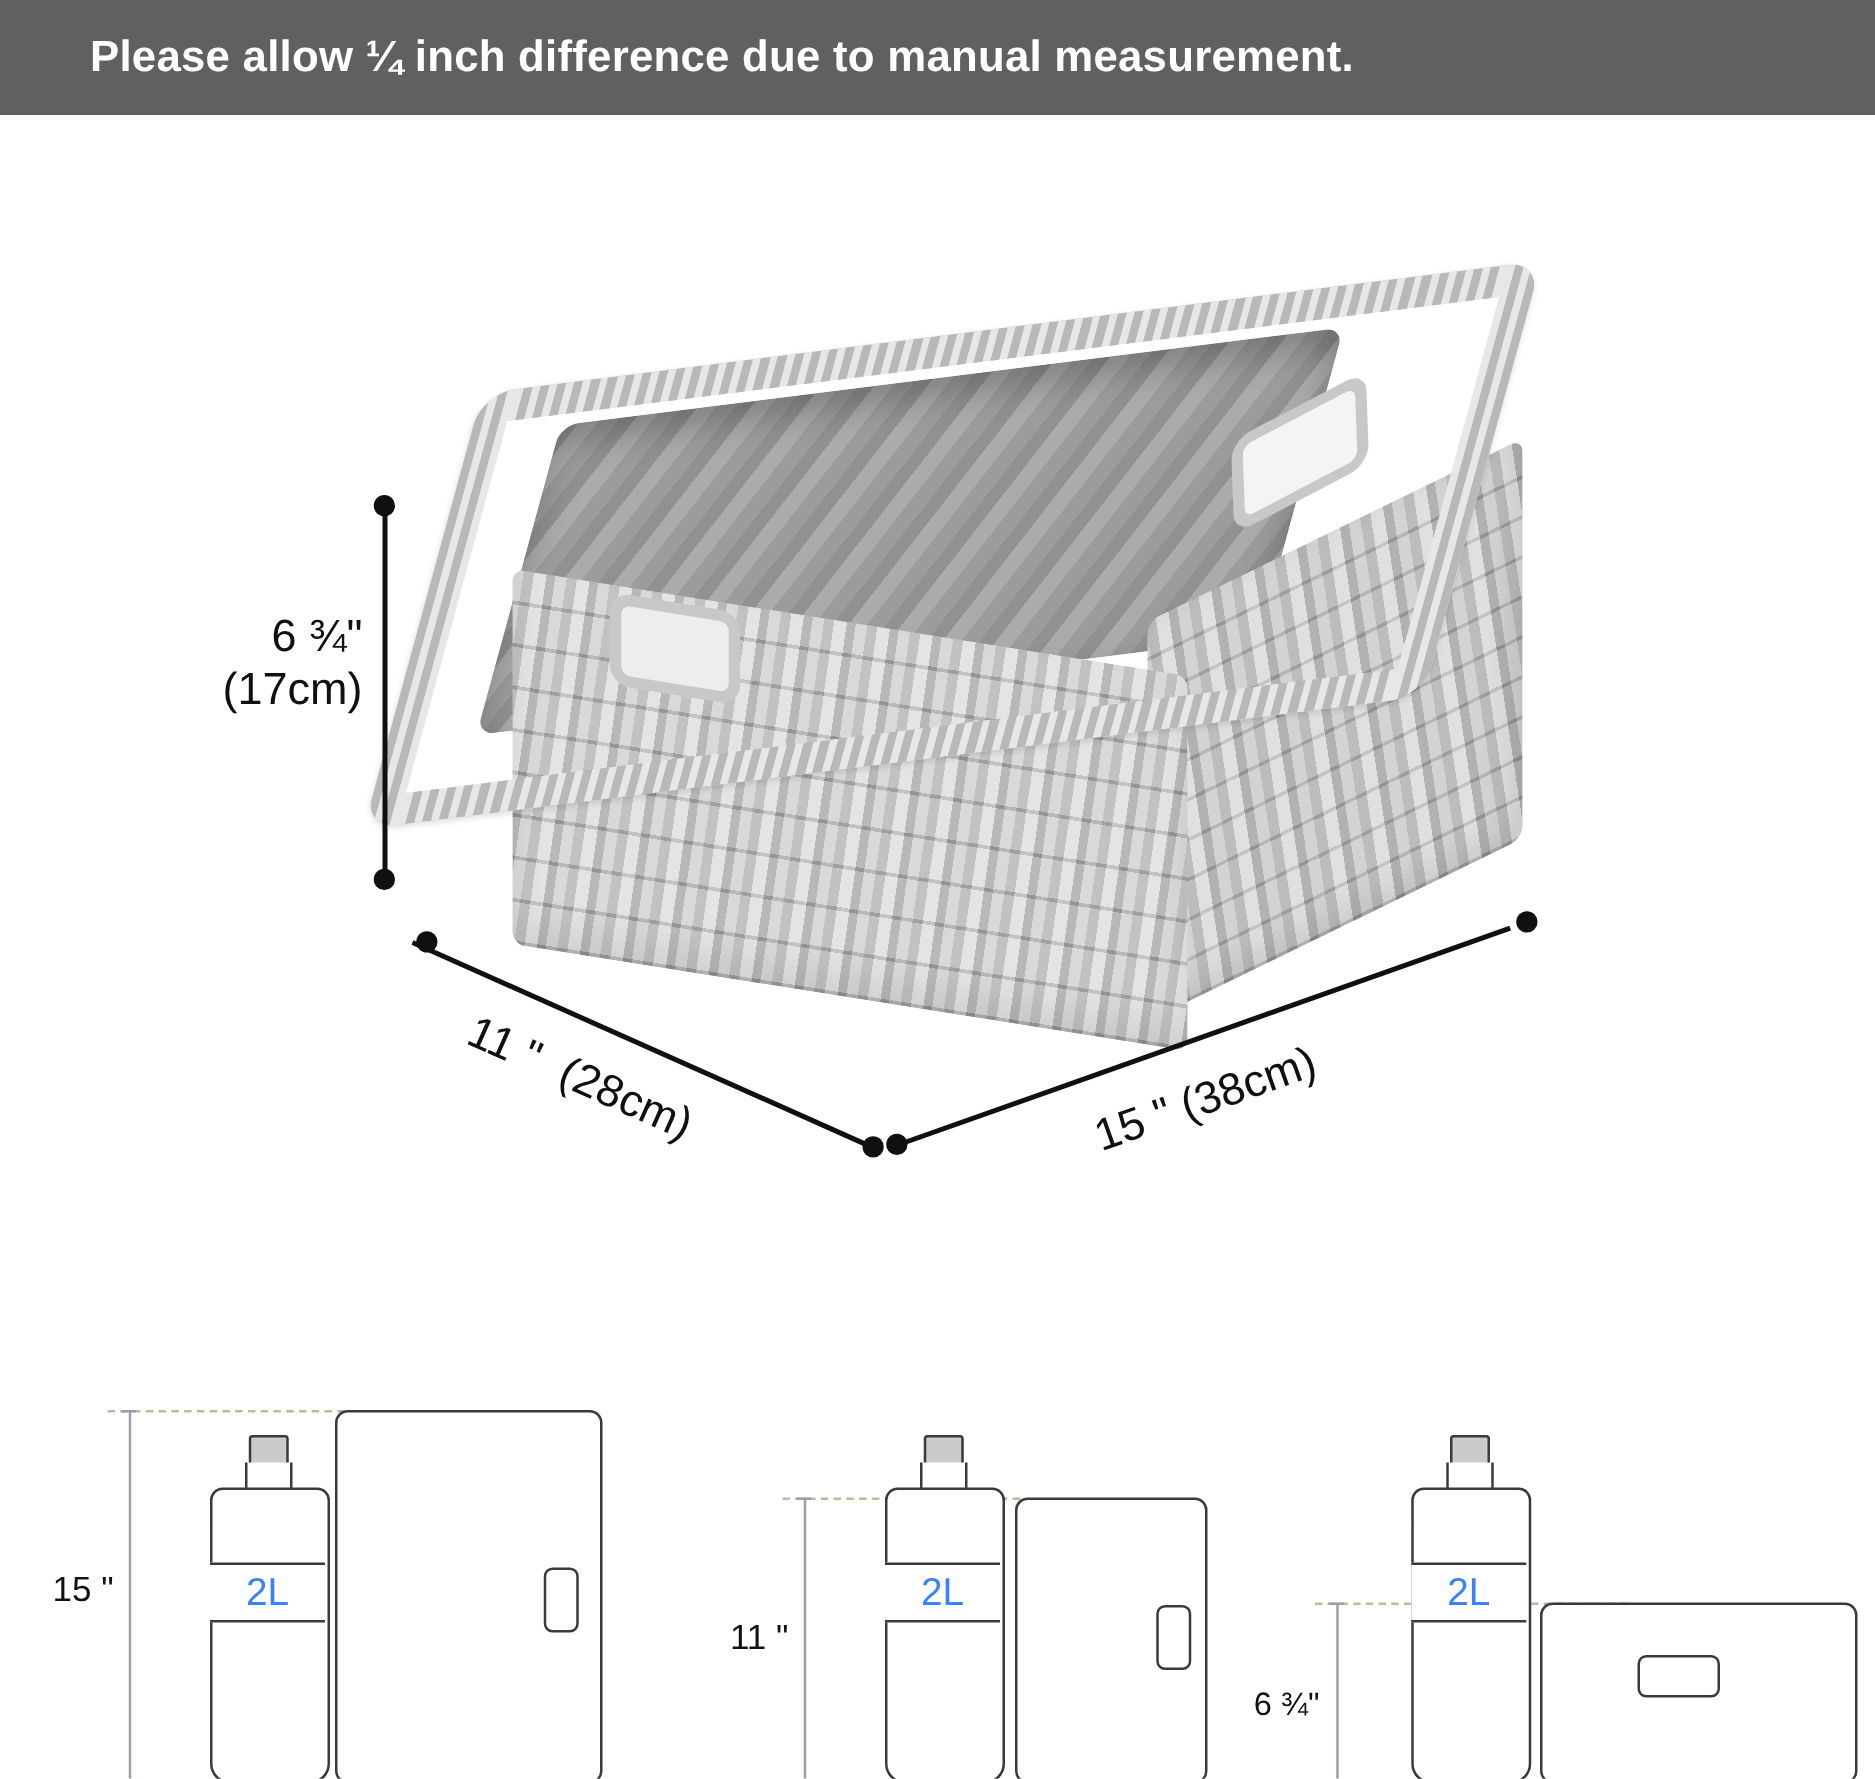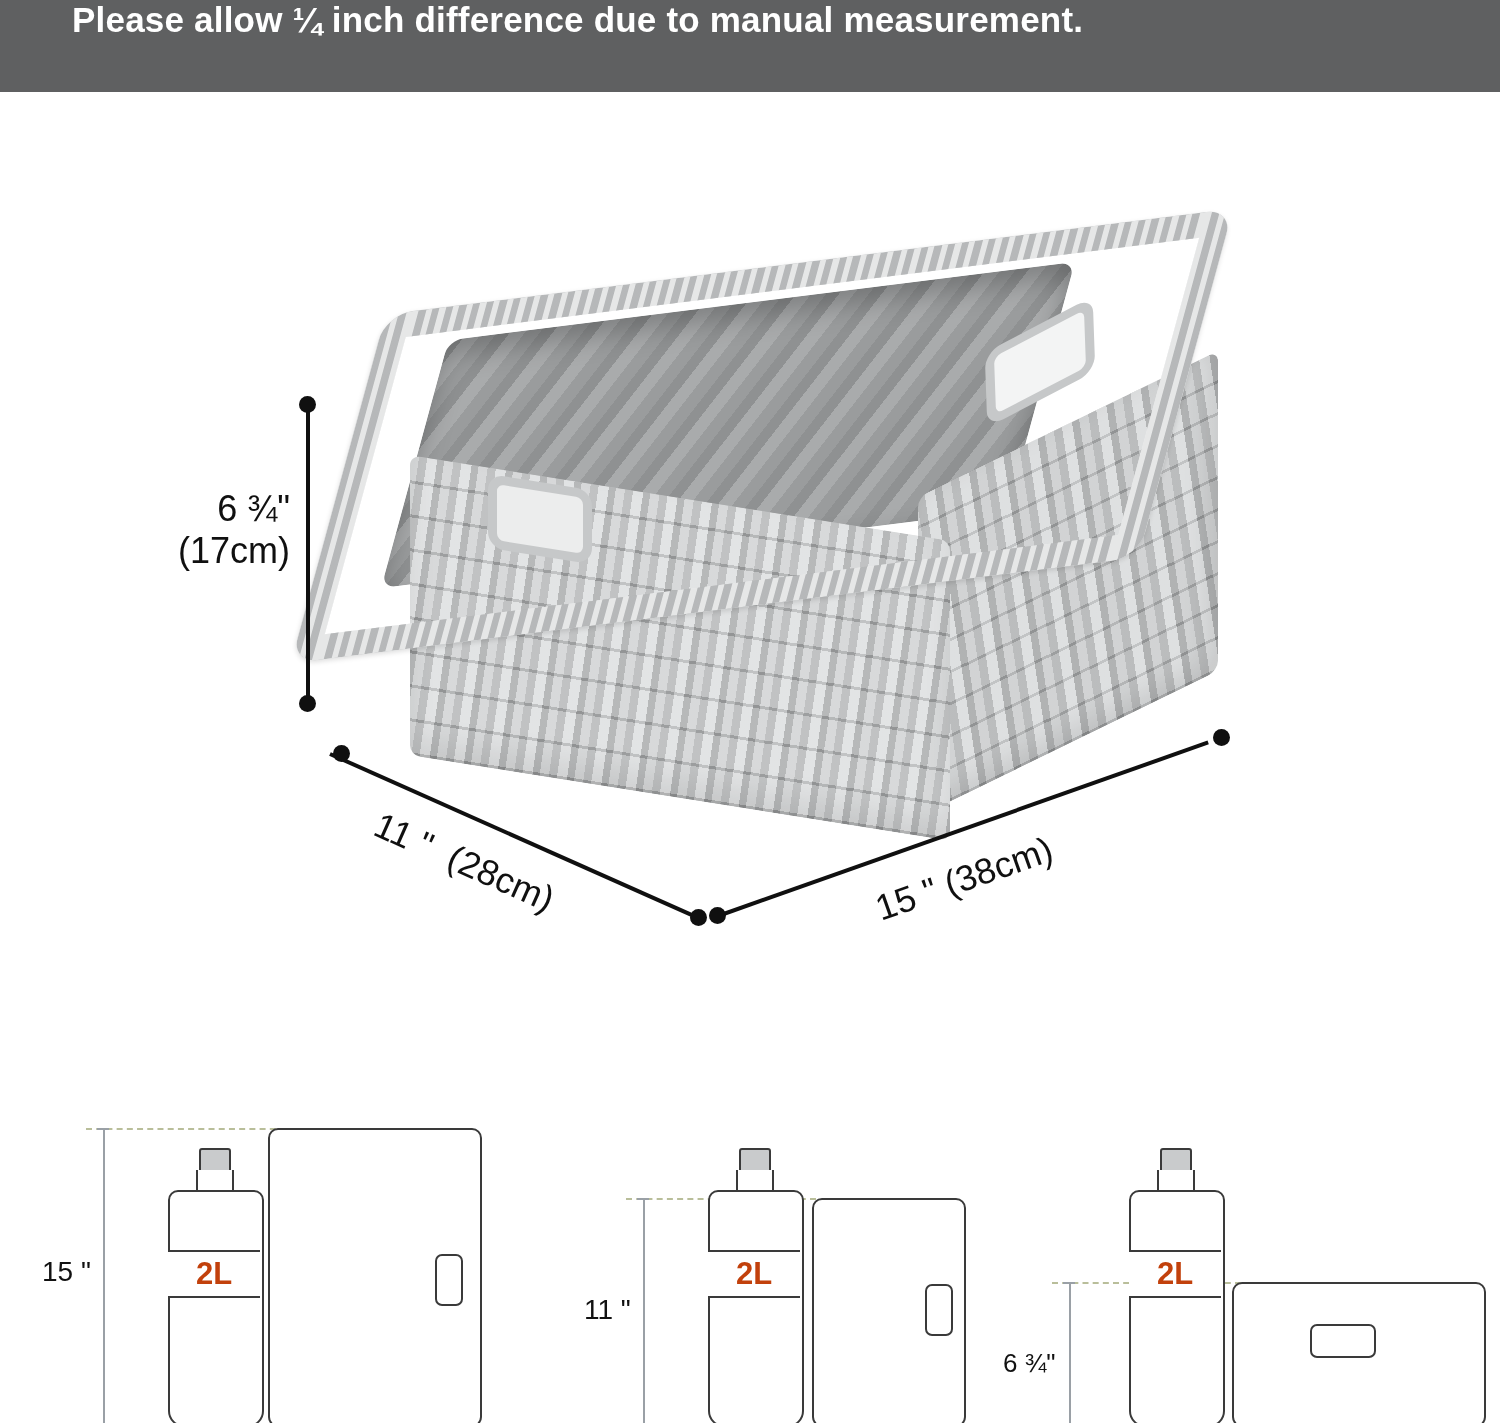--- a/index.html
+++ b/index.html
@@ -16,20 +16,21 @@
   }
 
   
   .banner {
     position: absolute;
     left: 0; top: 0;
     width: 1500px;
     height: 92px;
     background: #5f6061;
     display: flex;
+    align-items: center;
   }
   .banner-text {
     color: #ffffff;
     font-size: 35px;
     font-weight: bold;
     letter-spacing: 0.2px;
     padding-left: 72px;
     white-space: nowrap;
   }
 
@@ -222,22 +223,22 @@
   }
   .bottle-label {
     position: absolute;
     border-top: 2px solid #3a3a3a;
     border-bottom: 2px solid #3a3a3a;
     background: #ffffff;
     display: flex;
     align-items: center;
     justify-content: center;
     font-size: 31px;
-    font-weight: bold;
-    color: #c2410c;
+    font-weight: normal;
+    color: #3b82f6;
   }
   .box-outline {
     position: absolute;
     border: 2px solid #3a3a3a;
     border-radius: 10px;
     background: #ffffff;
   }
   .box-handle {
     position: absolute;
     border: 2px solid #3a3a3a;

